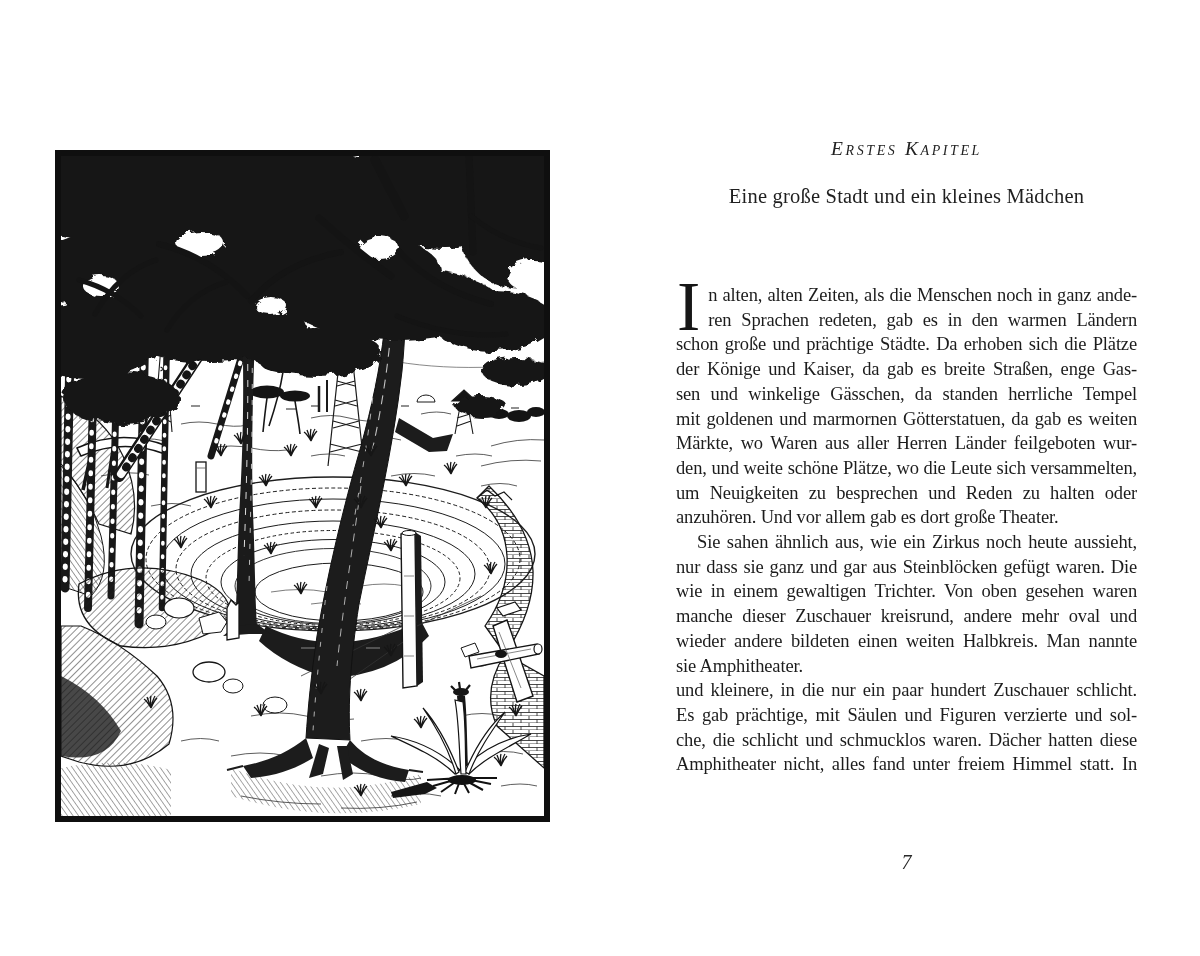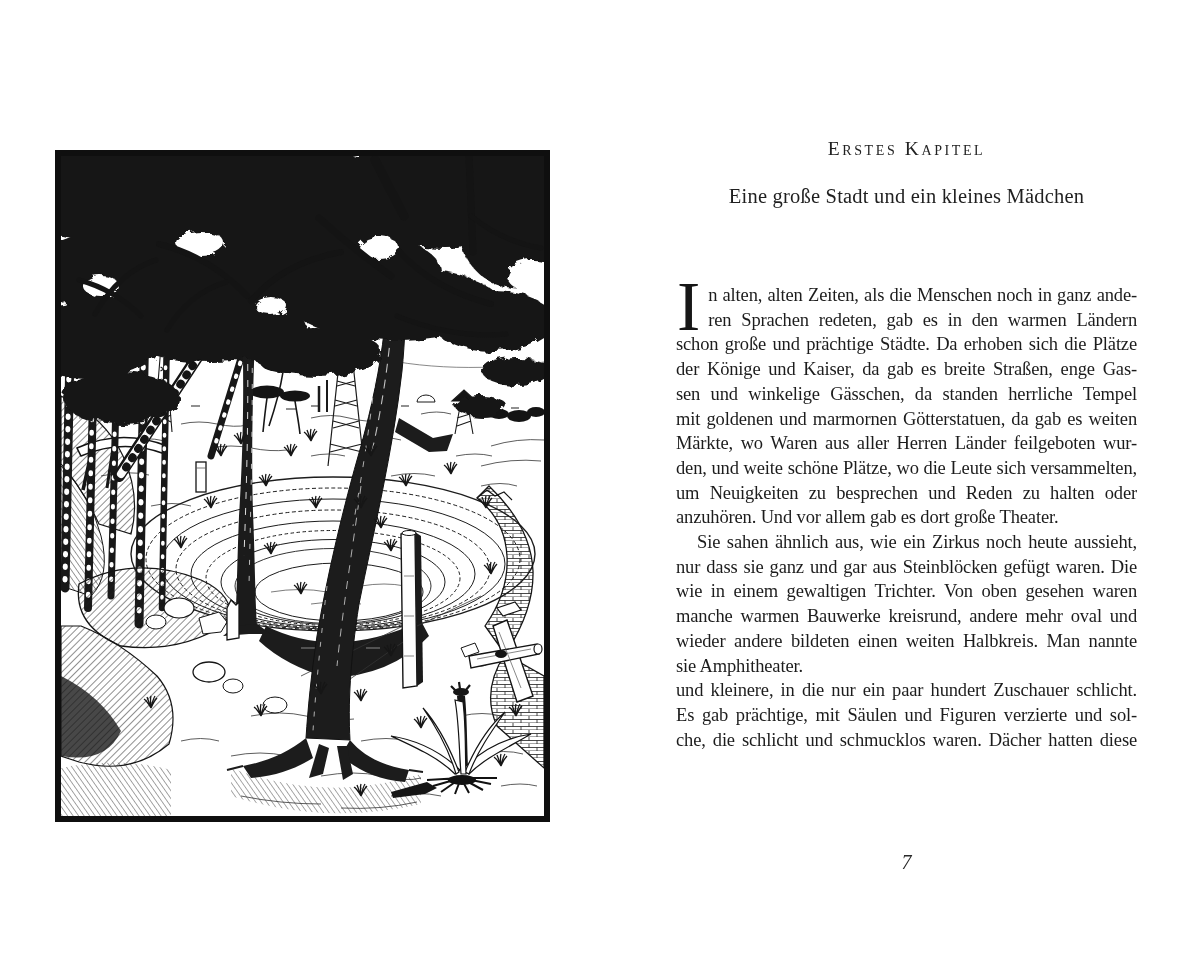--- a/index.html
+++ b/index.html
@@ -11,21 +11,21 @@
   
   .plate{
     position:absolute;left:55px;top:150px;width:483px;height:660px;
     border:6px solid #0f0f0f;background:#ffffff;box-sizing:content-box;
   }
   .plate svg{display:block;width:483px;height:660px;}
   
   .col{position:absolute;left:676px;top:0;width:461px;height:956px;}
   .heading{
     position:absolute;top:138px;width:100%;text-align:center;
-    font-size:19.5px;font-variant:small-caps;letter-spacing:2.6px;color:#222;
+    font-size:19.5px;font-variant:small-caps;letter-spacing:2.6px;color:#222;font-style:italic;
   }
   .subtitle{
     position:absolute;top:185px;width:100%;text-align:center;
     font-size:20.5px;letter-spacing:.2px;color:#1f1f1f;
   }
   .bodytext{
     position:absolute;top:283px;left:0;width:461px;
     font-size:18.5px;line-height:24.7px;letter-spacing:-0.15px;color:#1c1c1c;
   }
   .ln{text-align:justify;text-align-last:justify;}
@@ -308,25 +308,26 @@
       <div class="ln">mit goldenen und marmornen Götterstatuen, da gab es weiten</div>
       <div class="ln">Märkte, wo Waren aus aller Herren Länder feilgeboten wur-</div>
       <div class="ln">den, und weite schöne Plätze, wo die Leute sich versammelten,</div>
       <div class="ln">um Neuigkeiten zu besprechen und Reden zu halten oder</div>
       <div class="ln end">anzuhören. Und vor allem gab es dort große Theater.</div>
     </div>
     <div class="para">
       <div class="ln ind">Sie sahen ähnlich aus, wie ein Zirkus noch heute aussieht,</div>
       <div class="ln">nur dass sie ganz und gar aus Steinblöcken gefügt waren. Die</div>
       <div class="ln">wie in einem gewaltigen Trichter. Von oben gesehen waren</div>
-      <div class="ln">manche warmen Bauwerke kreisrund, andere mehr oval und</div>
+      <div class="ln">manche dieser Zuschauer kreisrund, andere mehr oval und</div>
       <div class="ln">wieder andere bildeten einen weiten Halbkreis. Man nannte</div>
       <div class="ln end">sie Amphitheater.</div>
     </div>
     <div class="para">
       <div class="ln">und kleinere, in die nur ein paar hundert Zuschauer schlicht.</div>
       <div class="ln">Es gab prächtige, mit Säulen und Figuren verzierte und sol-</div>
       <div class="ln">che, die schlicht und schmucklos waren. Dächer hatten diese</div>
+      <div class="ln">Amphitheater nicht, alles fand unter freiem Himmel statt. In</div>
     </div>
   </div>
 
   <div class="pagenum">7</div>
 </div>
 
 </body></html>

